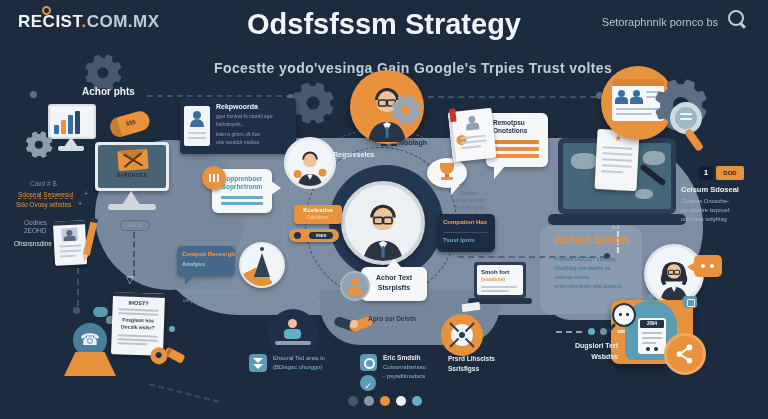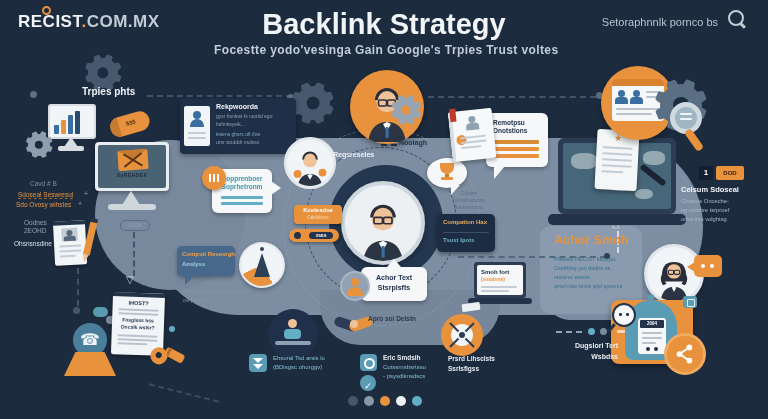--- a/index.html
+++ b/index.html
@@ -35,22 +35,22 @@
   <div class="ab" style="left:545px;top:270px;width:158px;height:50px;border-radius:0 0 60px 30px;background:#7b8da2"></div>
   <div class="ab" style="left:540px;top:226px;width:102px;height:88px;border-radius:10px;background:#8a9bb0"></div>
   <div class="ab" style="left:283px;top:128px;width:196px;height:196px;border-radius:50%;border:1.5px dashed #9aa8b7;opacity:.45"></div>
   <div class="ab" style="left:329px;top:165px;width:114px;height:114px;border-radius:50%;background:#243750"></div>
   <div class="ab" style="left:305px;top:147px;width:150px;height:150px;border-radius:50%;border:1.5px dashed #3a4d64"></div>
 
   <div class="ab t b" style="left:18px;top:12px;font-size:17px;letter-spacing:.5px">
     <span style="color:#f2f5f7">RECIST</span><span style="color:#e8923d">.</span><span style="color:#c2ccd6">COM.MX</span>
   </div>
   <div class="ab" style="left:42px;top:6px;width:5px;height:5px;border:2px solid #e8923d;border-radius:50%"></div>
-  <div class="ab t b c" style="left:234px;top:8px;width:300px;font-size:29px;color:#f2f5f7">Backlink Strategy</div>
-  <div class="ab t b c" style="left:214px;top:44px;width:340px;font-size:12px;color:#c3cdd8;letter-spacing:.4px">Focestte yodo'vesinga Gain Google's Trpies Trust voltes</div>
+  <div class="ab t b c" style="left:234px;top:8px;width:300px;font-size:29px;color:#f2f5f7">Odsfsfssm Strategy</div>
+  <div class="ab t b c" style="left:214px;top:60px;width:340px;font-size:14px;color:#c3cdd8;letter-spacing:.4px">Focestte yodo'vesinga Gain Google's Trpies Trust voltes</div>
   <div class="ab t" style="left:600px;top:16px;width:118px;text-align:right;font-size:11px;color:#b7c2cf">Setoraphnnlk pornco bs</div>
   <div class="ab" style="left:728px;top:10px;width:22px;height:22px">
     <div class="ab" style="left:0;top:0;width:12px;height:12px;border:2.5px solid #c3ccd6;border-radius:50%"></div>
     <div class="ab" style="left:13px;top:12px;width:2.5px;height:7px;background:#c3ccd6;transform:rotate(-45deg)"></div>
   </div>
 
   <div class="dh" style="left:147px;top:95px;width:175px"></div>
   <div class="dh" style="left:428px;top:96px;width:168px"></div>
   <div class="dot" style="left:30px;top:91px;width:7px;height:7px;background:#5b7088"></div>
   <div class="dot" style="left:287px;top:94px;width:7px;height:7px;background:#5b7088"></div>
@@ -78,21 +78,21 @@
       <div class="gt g4"></div>
       <div class="gh"></div>
   </div>
   <div class="gear" style="left:296px;top:86px;width:34px;height:34px;--c:#46596f;--h:#1d2b3f">
     <div class="gt g1"></div>
       <div class="gt g2"></div>
       <div class="gt g3"></div>
       <div class="gt g4"></div>
       <div class="gh"></div>
   </div>
-  <div class="ab t b" style="left:82px;top:86px;font-size:10px;color:#eef2f6">Trpies phts</div>
+  <div class="ab t b" style="left:82px;top:86px;font-size:10px;color:#eef2f6">Achor phts</div>
 
   <div class="ab" style="left:48px;top:104px;width:46px;height:48px">
     <div class="ab" style="left:0;top:0;width:44px;height:31px;background:#f2f5f7;border:2px solid #d7dde3;border-radius:3px"></div>
     <div class="bar" style="left:6px;top:21px;width:5px;height:9px;background:#3b6ea0"></div>
     <div class="bar" style="left:13px;top:16px;width:5px;height:14px;background:#e8923d"></div>
     <div class="bar" style="left:20px;top:11px;width:5px;height:19px;background:#3b6ea0"></div>
     <div class="bar" style="left:27px;top:7px;width:5px;height:23px;background:#274b6d"></div>
     <div class="tri" style="left:16px;top:33px;border-left:7px solid transparent;border-right:7px solid transparent;border-bottom:10px solid #d7dde3"></div>
     <div class="ab" style="left:10px;top:42px;width:26px;height:5px;background:#d7dde3;border-radius:2px"></div>
   </div>

